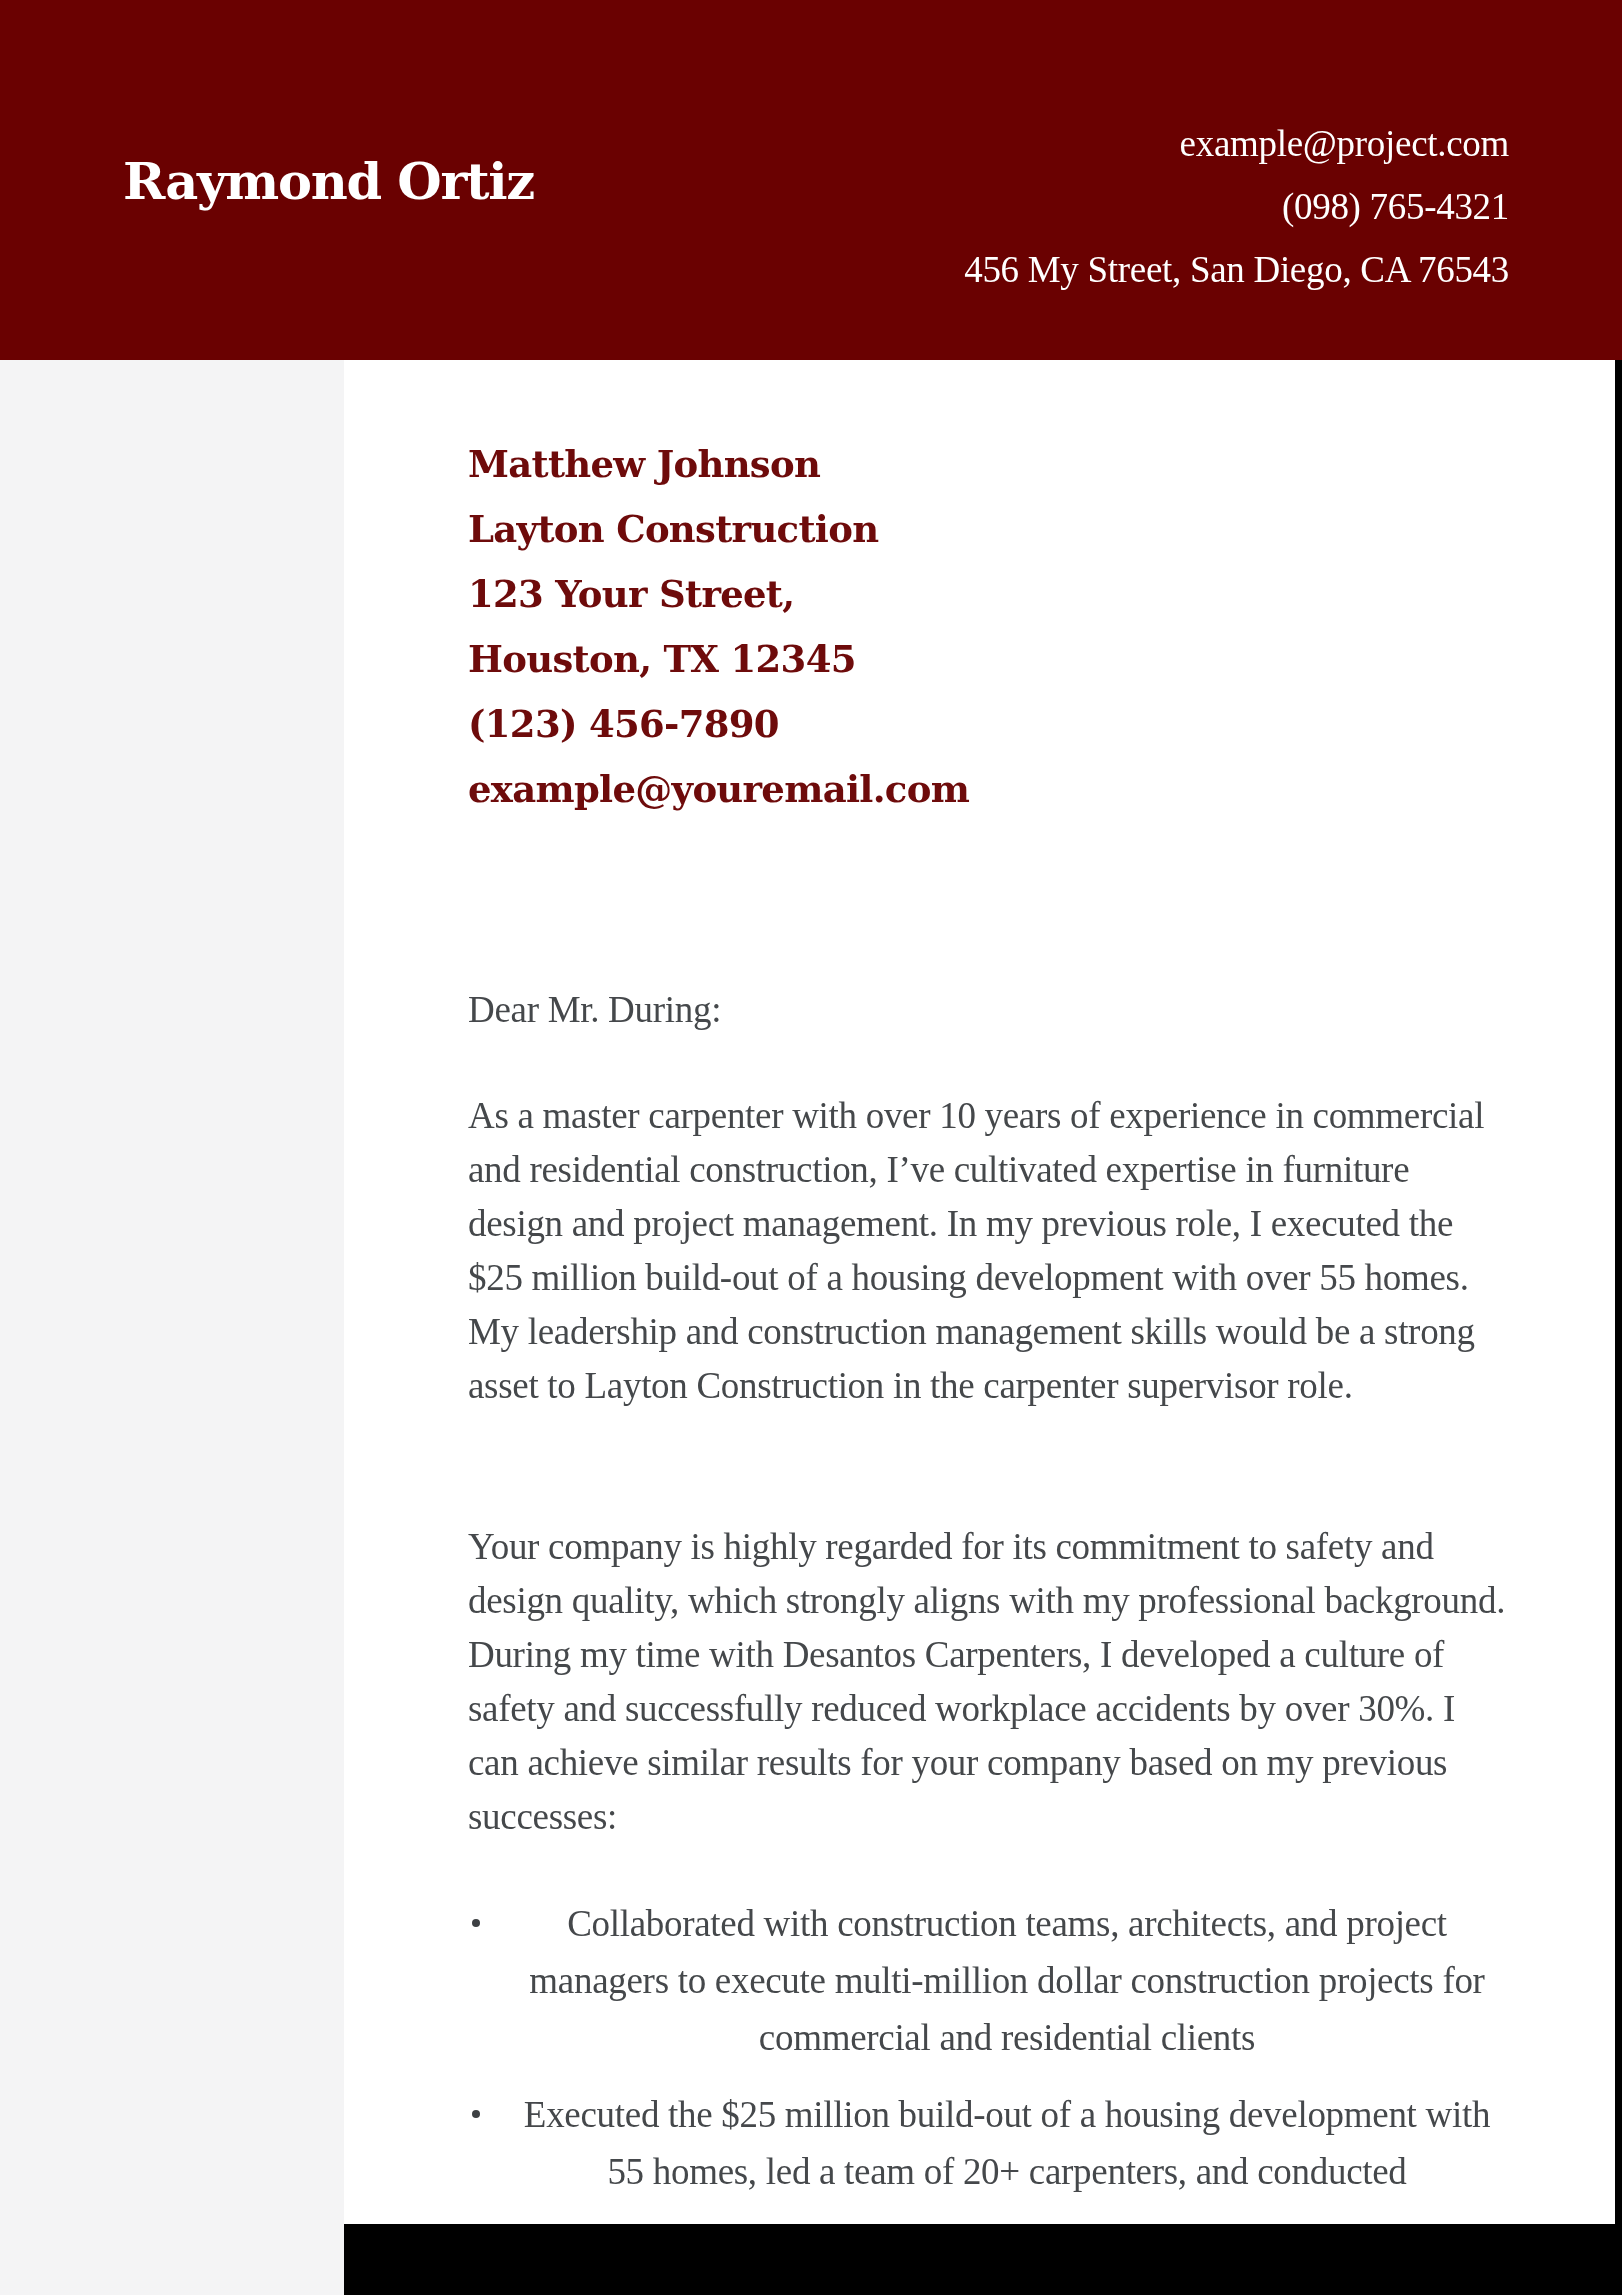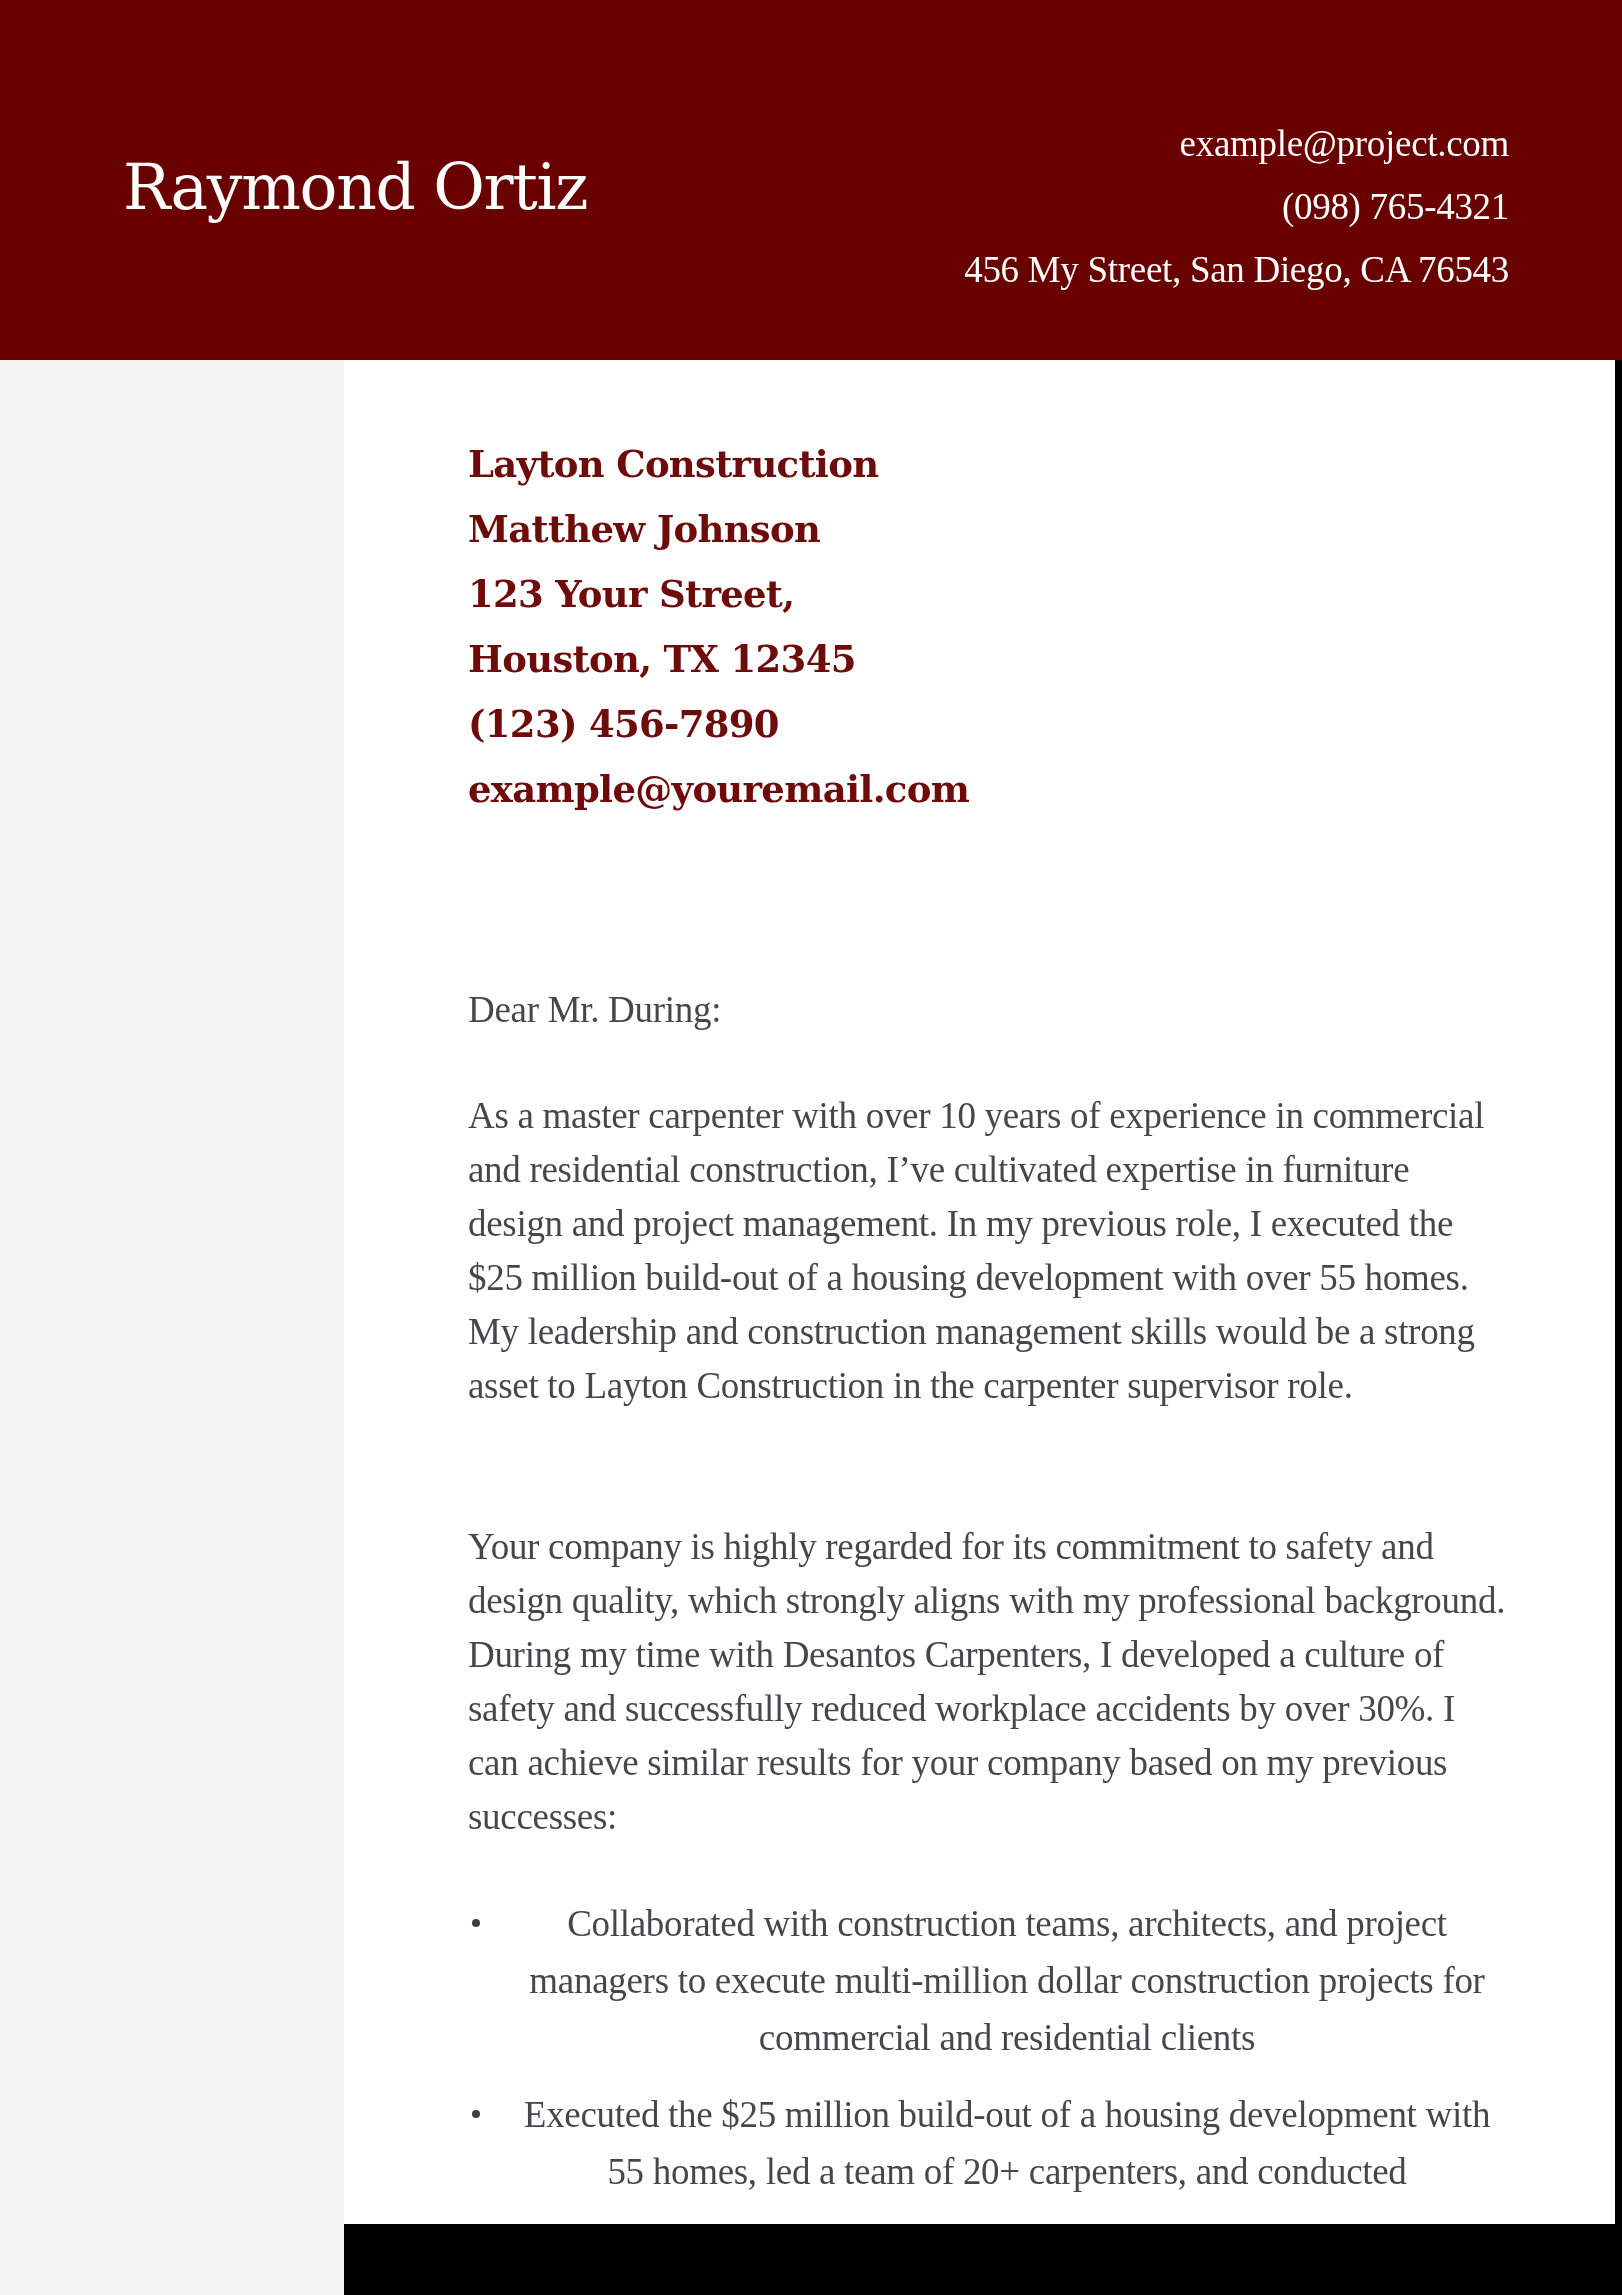--- a/index.html
+++ b/index.html
@@ -2,22 +2,22 @@
 <html style="font-size:10.5px"><head>
 <meta charset="utf-8">
 <style>
   html,body{margin:0;padding:0;background:#000;}
   #screen{position:relative;width:1623px;height:2295px;background:#ffffff;overflow:hidden;
           font-family:"Liberation Serif", serif;}
 
   
   .banner{position:absolute;left:0;top:0;width:1623px;height:360px;background:#6a0101;z-index:3;}
   .banner-name{position:absolute;left:123px;top:153px;color:#ffffff;
-               font-family:"DejaVu Serif", serif;font-weight:400;
-               font-size:63px;line-height:1.1;letter-spacing:-1.3px;white-space:nowrap;}
+               font-family:"DejaVu Serif", serif;font-weight:700;
+               font-size:51px;line-height:1.1;letter-spacing:-1.3px;white-space:nowrap;}
   .banner-contact{position:absolute;right:114px;top:112px;text-align:right;color:#ffffff;
                   font-size:37px;line-height:63px;letter-spacing:-0.3px;white-space:nowrap;}
 
   
   .left-rail{position:absolute;left:0;top:360px;width:344px;height:1935px;background:#f4f4f5;z-index:1;}
   .backdrop{position:absolute;left:344px;top:360px;width:1279px;height:1935px;background:#000000;z-index:0;}
 
   
   .page{position:absolute;left:344px;top:360px;width:1271px;height:1864px;background:#ffffff;
         overflow:hidden;z-index:2;}
@@ -54,22 +54,22 @@
     </div>
   </div>
 
   <div class="left-rail"></div>
   <div class="backdrop"></div>
 
   <div class="page">
     <div class="page-inner">
 
       <div class="recipient">
+        <div>Matthew Johnson</div>
         <div>Layton Construction</div>
-        <div>Matthew Johnson</div>
         <div>123 Your Street,</div>
         <div>Houston, TX 12345</div>
         <div>(123) 456-7890</div>
         <div>example@youremail.com</div>
       </div>
 
 
       <div class="bodytext salutation">Dear Mr. During:</div>
 
       <div class="bodytext para1">As a master carpenter with over 10 years of experience in commercial and residential construction, I’ve cultivated expertise in furniture design and project management. In my previous role, I executed the $25 million build-out of a housing development with over 55 homes. My leadership and construction management skills would be a strong asset to Layton Construction in the carpenter supervisor role.</div>

